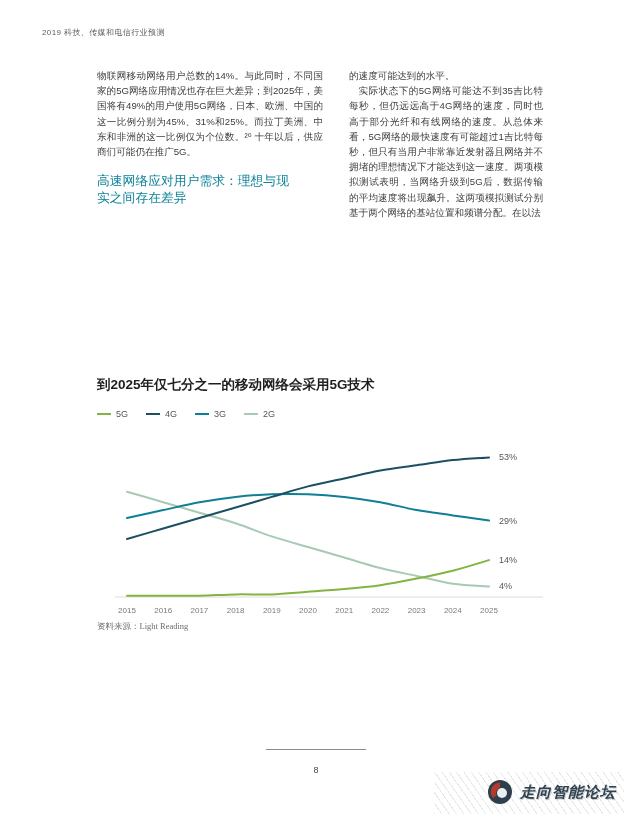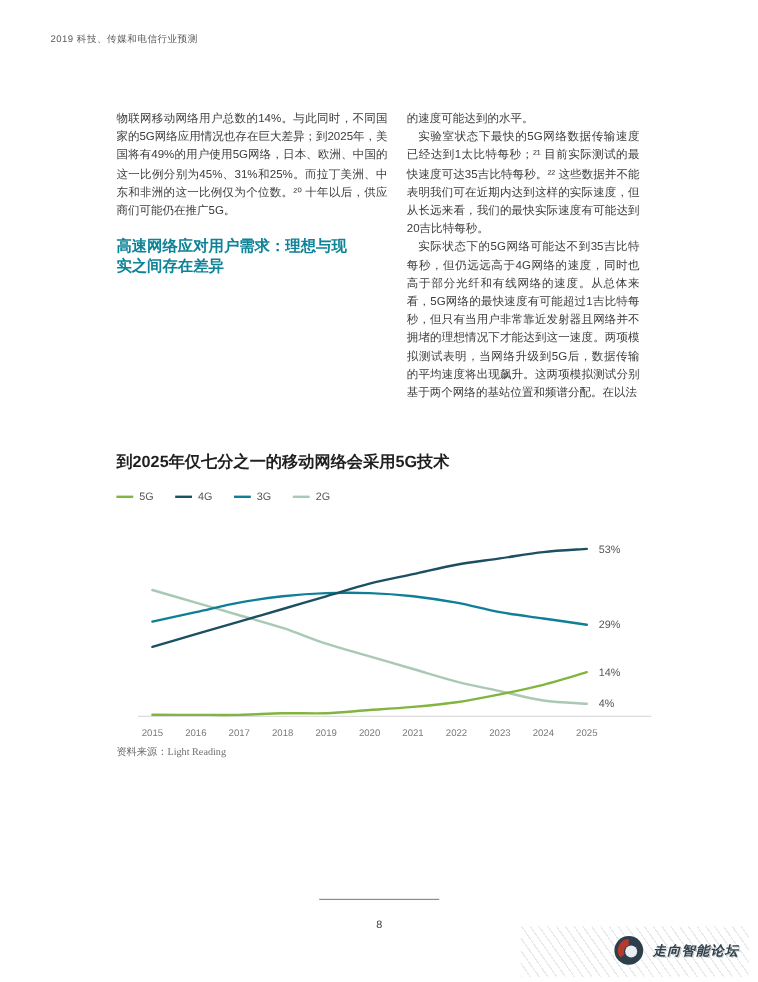--- a/index.html
+++ b/index.html
@@ -9,34 +9,34 @@
     font-family:"Liberation Sans","DejaVu Sans",sans-serif;
     position:relative;
     overflow:hidden;
     color:#3c3c3c;
   }
   .page-header {
     position:absolute; left:42px; top:27px;
     font-size:8px; color:#5a5a5a; letter-spacing:.4px;
   }
   .columns {
-    position:absolute; left:97px; top:92px; width:446px;
-    display:flex; gap:16px;
+    position:absolute; left:97px; top:68px; width:446px;
+    display:flex; gap:26px;
   }
   .col-left { width:226px; }
   .col-right { width:194px; }
   p.body-text {
     font-size:9.6px; line-height:15.2px; color:#3c3c3c;
     text-align:justify;
   }
   p.indent { text-indent:1em; }
   h2.section-heading {
     margin:13px 0 9px; max-width:192px;
     font-size:12.8px; line-height:17px;
-    color:#0d8398; font-weight:bold;
+    color:#0d8398; font-weight:normal;
   }
   .figure { position:absolute; left:97px; top:371px; width:446px; }
   .fig-label { font-size:8.5px; color:#8c8c8c; }
   .fig-title { font-size:13.5px; font-weight:bold; color:#1f1f1f; margin-top:5px; }
   .fig-subtitle { font-size:9px; color:#8c8c8c; margin-top:5px; }
   .legend { display:flex; gap:18px; margin-top:15px; align-items:flex-end; }
   .legend-item { display:flex; align-items:center; gap:5px; font-size:9px; color:#555; }
   .dash { display:inline-block; width:14px; height:2.5px; background:#999; }
   #chart-svg { display:block; margin-top:8px; }
   #chart-svg text.axis-label { font-size:8px; fill:#7a7a7a; }
@@ -44,38 +44,37 @@
   .fig-source { font-size:8.5px; color:#6e6e6e; margin-top:2px;font-family:Liberation Serif, serif; }
   .footer-rule { position:absolute; left:266px; top:749px; width:100px; border-top:1px solid #8c8c8c; }
   .page-number { position:absolute; left:0; top:765px; width:632px; text-align:center; font-size:9px; color:#444; }
   .hatch {
     position:absolute; right:8px; top:772px; width:190px; height:42px;
     background:repeating-linear-gradient(55deg, rgba(60,70,80,.12) 0 1px, transparent 1px 6px);
     pointer-events:none;
   }
   .watermark { position:absolute; right:16px; top:779px; display:flex; align-items:center; gap:7px; }
   .watermark-text {
-    font-size:11px; font-weight:bold; font-style:italic;
+    font-size:15px; font-weight:bold; font-style:italic;
     color:#31414d; letter-spacing:1px;
     text-shadow:1px 1px 0 rgba(49,65,77,.25);
   }
 </style>
 </head>
 <body>
 
 <div class="page-header">2019 科技、传媒和电信行业预测</div>
 
 <div class="columns">
   <div class="col-left">
     <p class="body-text">物联网移动网络用户总数的14%。与此同时，不同国家的5G网络应用情况也存在巨大差异；到2025年，美国将有49%的用户使用5G网络，日本、欧洲、中国的这一比例分别为45%、31%和25%。而拉丁美洲、中东和非洲的这一比例仅为个位数。²⁰ 十年以后，供应商们可能仍在推广5G。</p>
     <h2 class="section-heading">高速网络应对用户需求：理想与现实之间存在差异</h2>
   </div>
   <div class="col-right">
     <p class="body-text">的速度可能达到的水平。</p>
-    <p class="body-text indent">实验室状态下最快的5G网络数据传输速度已经达到1太比特每秒；²¹ 目前实际测试的最快速度可达35吉比特每秒。²² 这些数据并不能表明我们可在近期内达到这样的实际速度，但从长远来看，我们的最快实际速度有可能达到20吉比特每秒。</p>
     <p class="body-text indent">实际状态下的5G网络可能达不到35吉比特每秒，但仍远远高于4G网络的速度，同时也高于部分光纤和有线网络的速度。从总体来看，5G网络的最快速度有可能超过1吉比特每秒，但只有当用户非常靠近发射器且网络并不拥堵的理想情况下才能达到这一速度。两项模拟测试表明，当网络升级到5G后，数据传输的平均速度将出现飙升。这两项模拟测试分别基于两个网络的基站位置和频谱分配。在以法</p>
   </div>
 </div>
 
 <div class="figure">
   <div class="fig-title">到2025年仅七分之一的移动网络会采用5G技术</div>
 
   <div class="legend">
     <span class="legend-item">
       <i class="dash" style="background: rgb(129, 181, 63);"></i>

